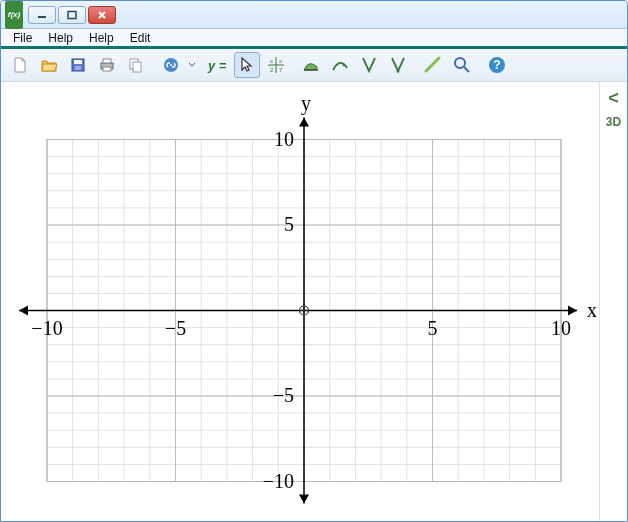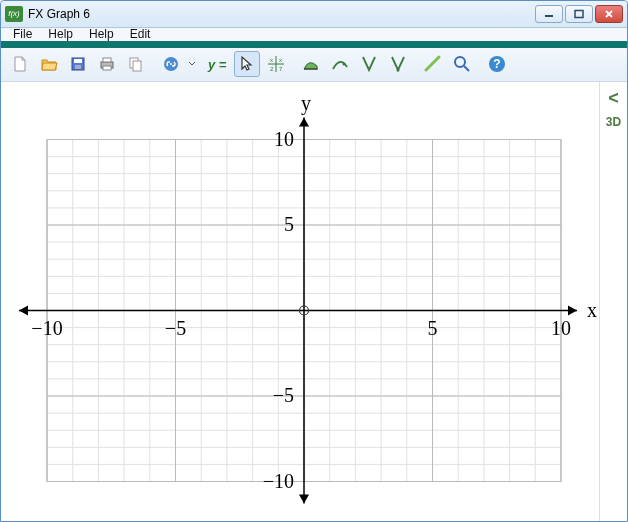--- a/index.html
+++ b/index.html
@@ -1,28 +1,28 @@
 <!DOCTYPE html>
 <html><head>
 <meta charset="utf-8">
 <style>
   * { box-sizing: border-box; margin: 0; padding: 0; }
   body { font-family: "Segoe UI", Tahoma, sans-serif; font-size: 12px; background: #fff; width: 628px; height: 522px; overflow: hidden; }
   
   .window { width: 628px; height: 522px; border: 1px solid #5a8ec7; border-radius: 4px 4px 0 0; background: #fff; display: flex; flex-direction: column; }
   
   .titlebar { height: 28px; background: linear-gradient(#eaf3fb, #d7e8f7); border-bottom: 1px solid #b0c4de; display: flex; align-items: center; padding: 0 4px; border-radius: 4px 4px 0 0; }
-  .app-icon { width: 18px; height: 16px; background: #3b8a3b; border-radius: 2px; display: flex; align-items: center; justify-content: center; color: #fff; font-size: 8px; font-style: italic; font-weight: normal; margin-right: 5px; }
+  .app-icon { width: 18px; height: 28px; background: #3b8a3b; border-radius: 2px; display: flex; align-items: center; justify-content: center; color: #fff; font-size: 8px; font-style: italic; font-weight: bold; margin-right: 5px; }
   .title-text { flex: 1; color: #000; font-size: 12px; }
   .win-controls { display: flex; gap: 2px; }
   .win-btn { width: 28px; height: 18px; border: 1px solid #8aa8c8; border-radius: 3px; background: linear-gradient(#f5f9fd,#dce9f5); display: flex; align-items: center; justify-content: center; cursor: default; }
   .win-btn.close { background: linear-gradient(#e97f7f,#d14b3a); border-color: #9e3a2f; }
   .win-btn svg { display: block; }
   
-  .menubar { height: 20px; background: #f4f8fc; border-bottom: 7px solid #0f766e; display: flex; align-items: center; padding: 0 4px; }
+  .menubar { height: 20px; background: #f4f8fc; border-bottom: 3px solid #0f766e; display: flex; align-items: center; padding: 0 4px; }
   .menu-item { padding: 2px 8px; cursor: default; color: #111; }
   
   .toolbar { height: 36px; background: linear-gradient(#f2f7fc,#e5eef8); border-bottom: 1px solid #cfd9e4; display: flex; align-items: center; padding: 0 6px; gap: 3px; }
   .tool-btn { width: 26px; height: 26px; display: flex; align-items: center; justify-content: center; border-radius: 3px; cursor: default; }
   .tool-btn.active { background: #d4e6f7; border: 1px solid #8ab0d4; }
   .tool-sep { width: 3px; }
   .equation-prefix { color: #2a7a2a; font-weight: bold; font-style: italic; font-size: 13px; padding: 0 2px; }
   .equation-box { width: 0px; height: 22px; }
   .dropdown-arrow { width: 10px; display: flex; align-items: center; justify-content: center; }
   
@@ -39,21 +39,20 @@
   .tick-label { font-family: "Times New Roman", serif; font-size: 20px; }
   .origin-circle { fill: none; stroke: #333; stroke-width: 1.2; }
 </style>
 </head>
 <body>
 
 <div class="window">
 
   <div class="titlebar">
     <div class="app-icon">f(x)</div>
-    <div class="title-text">FX Graph 6</div>
     <div class="win-controls">
       <div class="win-btn">
         <svg width="10" height="10">
             <line x1="1" y1="7" x2="9" y2="7" stroke="#2a4a6a" stroke-width="2"></line>
           </svg>
       </div>
       <div class="win-btn">
         <svg width="10" height="10">
             <rect x="1" y="1.5" width="8" height="7" fill="none" stroke="#2a4a6a" stroke-width="1.5"></rect>
           </svg>

